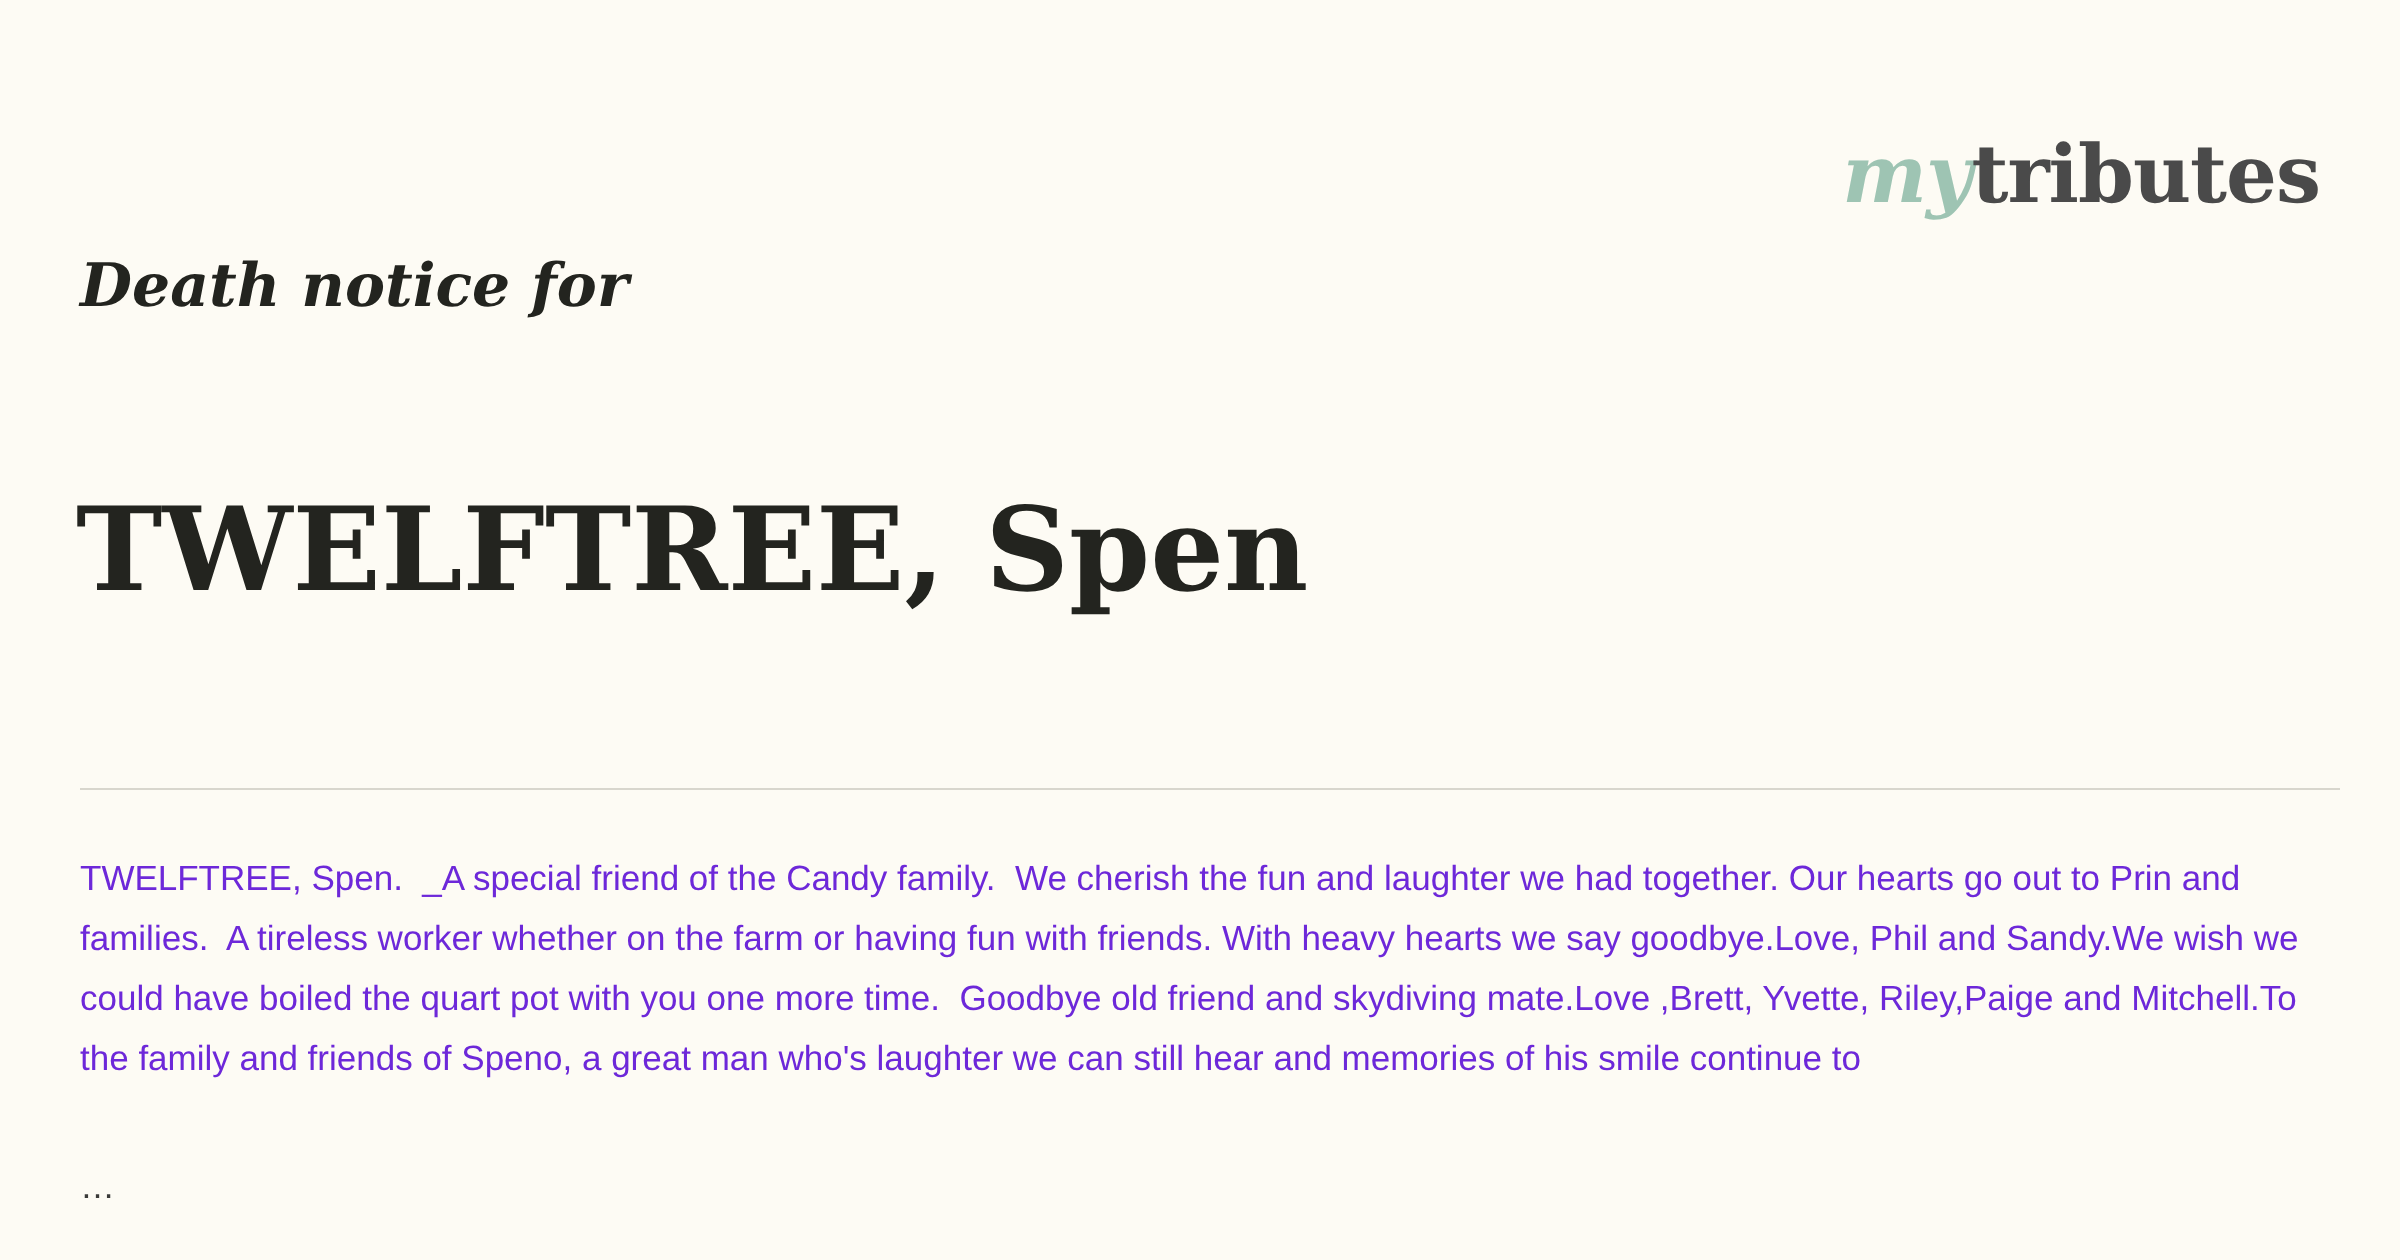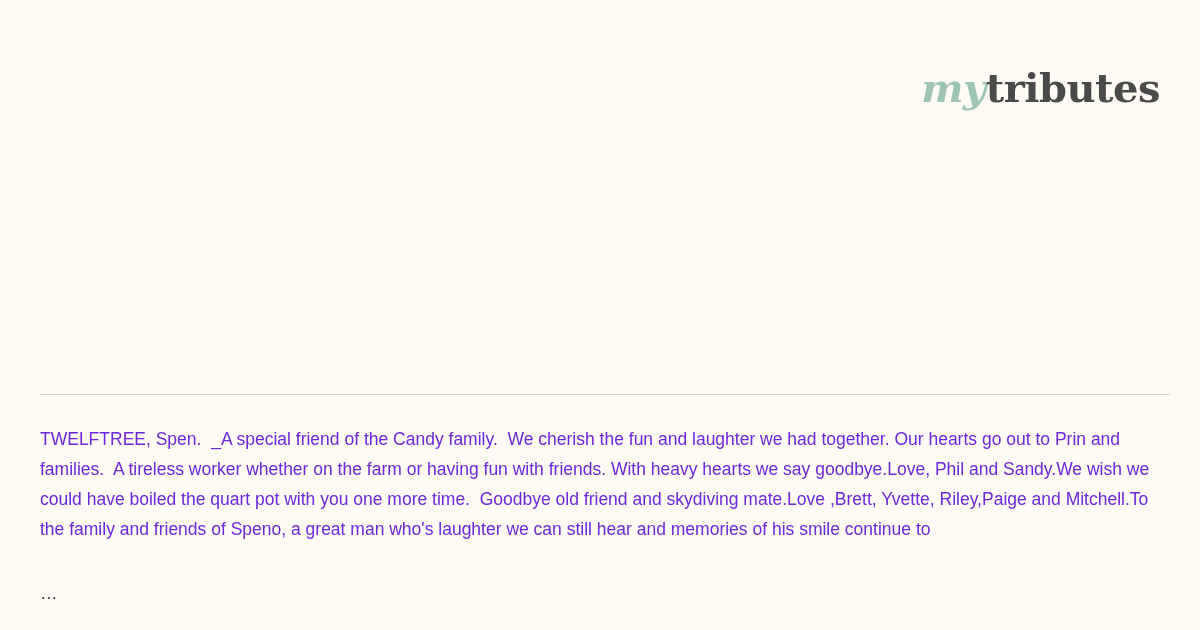--- a/index.html
+++ b/index.html
@@ -91,21 +91,23 @@
 </style>
 </head>
 <body>
 
 <div class="page">
 
   <div class="brand">
     <span class="brand-my">my</span><span class="brand-tributes">tributes</span>
   </div>
 
+  <div class="eyebrow">Death notice for</div>
 
+  <h1 class="title">TWELFTREE, Spen</h1>
 
   <div class="divider"></div>
 
   <div class="body-text">TWELFTREE, Spen.  _A special friend of the Candy family.  We cherish the fun and laughter we had together. Our hearts go out to Prin and families.  A tireless worker whether on the farm or having fun with friends. With heavy hearts we say goodbye.Love, Phil and Sandy.We wish we could have boiled the quart pot with you one more time.  Goodbye old friend and skydiving mate.Love ,Brett, Yvette, Riley,Paige and Mitchell.To the family and friends of Speno, a great man who's laughter we can still hear and memories of his smile continue to</div>
 
   <div class="ellipsis">…</div>
 
 </div>
 
 </body></html>

